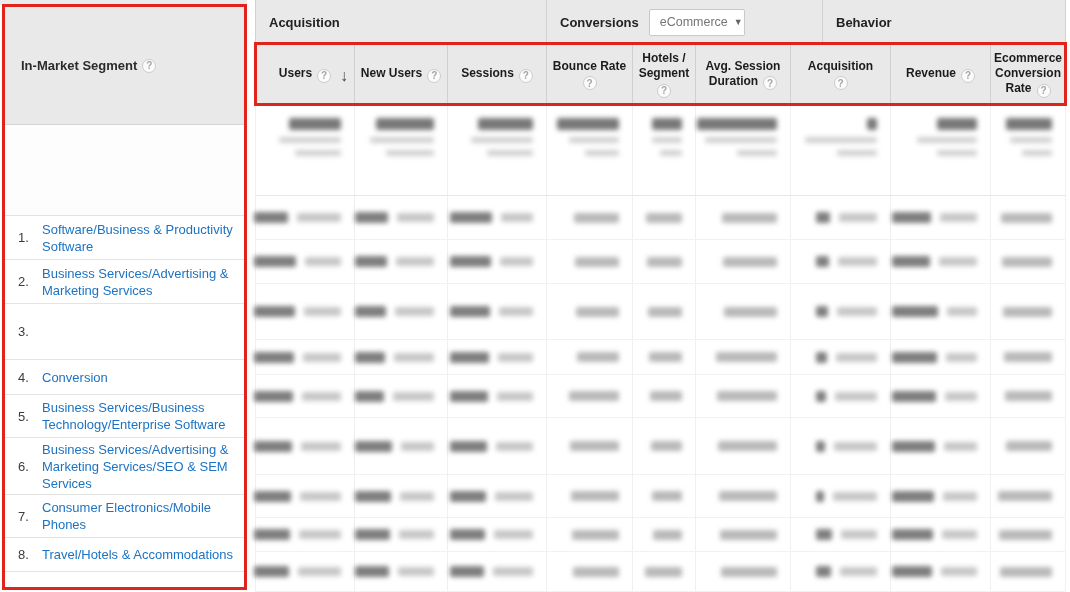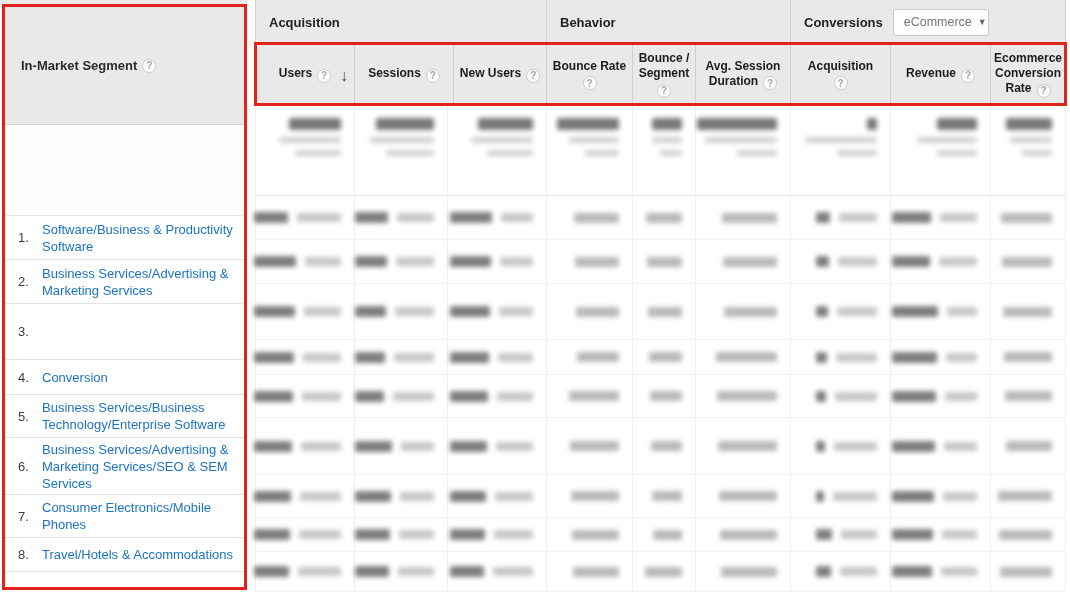--- a/index.html
+++ b/index.html
@@ -114,49 +114,49 @@
           <span class="seg-rank">9.</span>
         </div>
       </div>
   </div>
 
   <div class="table-area">
     <div class="group-row">
       <div class="gcell" style="width:291px">
         <span>Acquisition</span>
       </div>
-      <div class="gcell" style="width:244px">
-        <span>Behavior</span>
-      </div>
       <div class="gcell" style="width:276px">
         <span>Conversions</span>
         <div class="dropdown">
           <span>eCommerce</span>
           <span class="caret">▼</span>
         </div>
       </div>
+      <div class="gcell" style="width:244px">
+        <span>Behavior</span>
+      </div>
     </div>
 
     <div class="metric-row" id="metric-row">
         <div class="mcell" style="width: 99px;">
           <div class="mline">Users<span class="qmark">?</span></div>
           <span class="sort-arrow">↓</span>
         </div>
+        <div class="mcell" style="width: 93px;">
+          <div class="mline">New Users<span class="qmark">?</span></div>
+        </div>
         <div class="mcell" style="width: 99px;">
           <div class="mline">Sessions<span class="qmark">?</span></div>
-        </div>
-        <div class="mcell" style="width: 93px;">
-          <div class="mline">New Users<span class="qmark">?</span></div>
         </div>
         <div class="mcell" style="width: 86px;">
           <div class="mline">Bounce Rate</div>
           <div class="mline"><span class="qmark" style="margin-left: 0px;">?</span></div>
         </div>
         <div class="mcell" style="width: 63px;">
-          <div class="mline">Bounce /</div>
+          <div class="mline">Hotels /</div>
           <div class="mline">Segment</div>
           <div class="mline"><span class="qmark" style="margin-left: 0px;">?</span></div>
         </div>
         <div class="mcell" style="width: 95px;">
           <div class="mline">Avg. Session</div>
           <div class="mline">Duration<span class="qmark">?</span></div>
         </div>
         <div class="mcell" style="width: 100px;">
           <div class="mline">Acquisition</div>
           <div class="mline"><span class="qmark" style="margin-left: 0px;">?</span></div>

